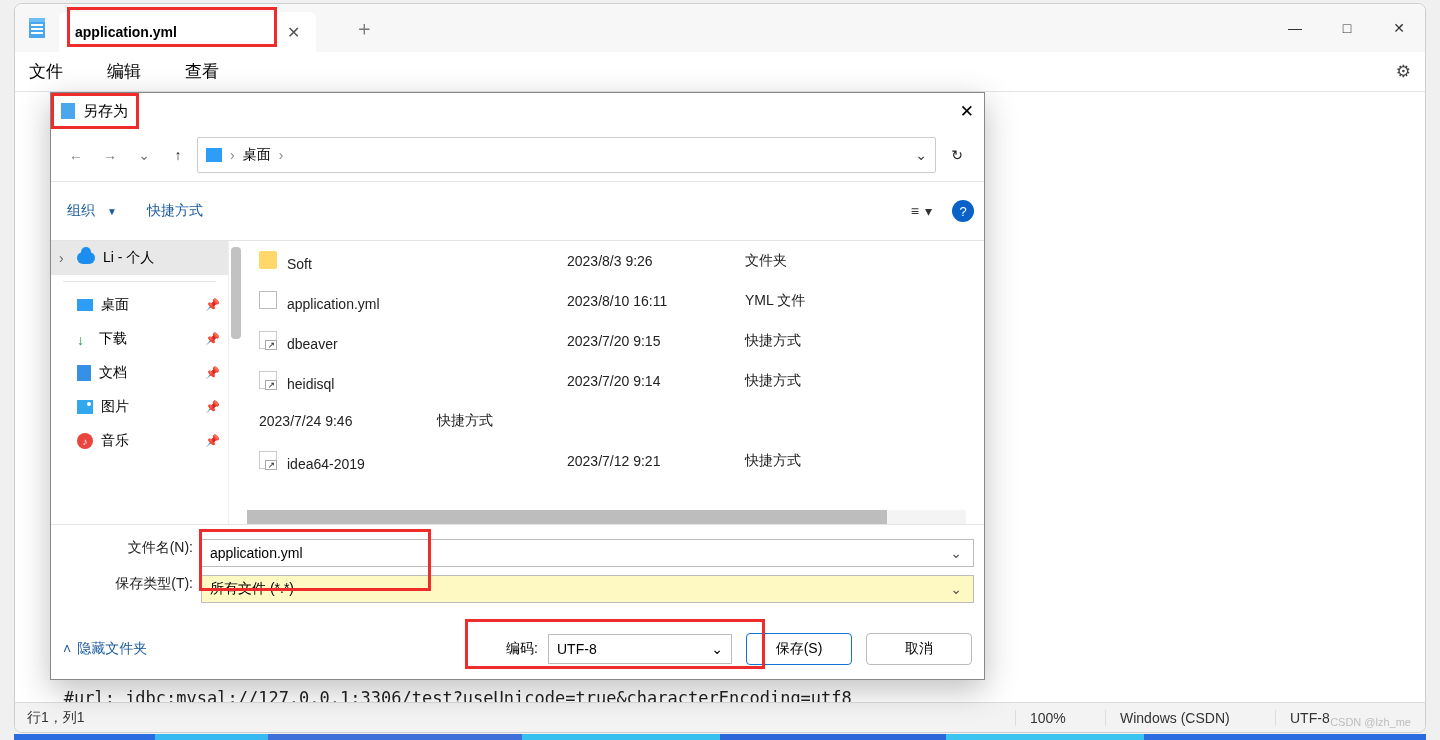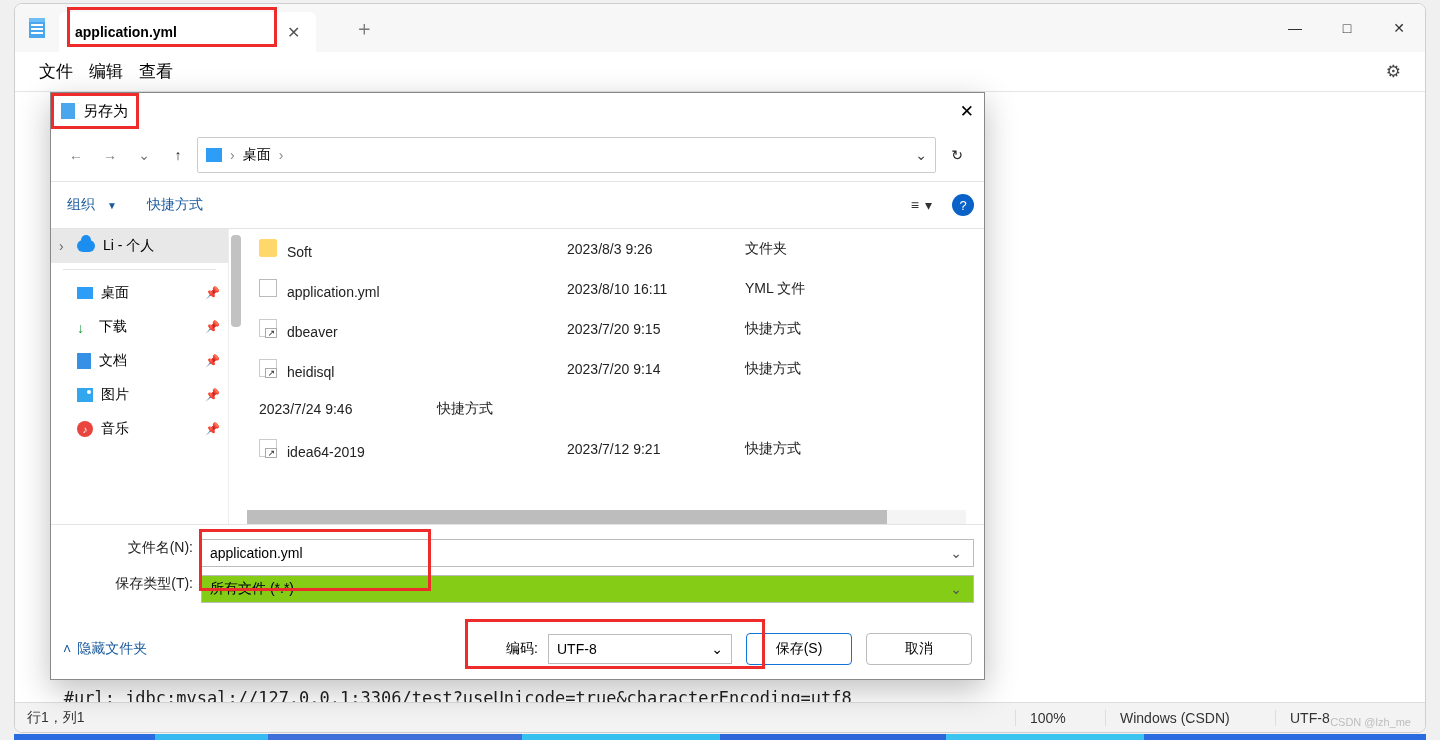--- a/index.html
+++ b/index.html
@@ -8,21 +8,21 @@
 .titlebar{height:48px;background:#f7f7f7;display:flex;align-items:center}
 .npicon{width:16px;height:20px;margin:0 14px;background:linear-gradient(#4aa7ee,#4aa7ee);border-top:4px solid #6cbef5;position:relative}
 .npicon::before{content:"";position:absolute;left:2px;top:2px;right:2px;height:2px;background:#fff;box-shadow:0 4px 0 #fff,0 8px 0 #fff}
 .tab{display:flex;align-items:center;height:40px;padding:0 16px;background:#fff;border-radius:6px 6px 0 0;margin-top:8px;gap:110px}
 .tab .t-title{font-weight:600}
 .tab .t-close{color:#555;cursor:pointer;font-size:16px}
 .redbox-tab{position:absolute;left:52px;top:3px;width:210px;height:40px;border:3px solid #ee2c2c;pointer-events:none}
 .newtab{color:#777;margin-left:38px;font-size:20px}
 .winbtns{margin-left:auto;display:flex}
 .winbtns div{width:52px;height:40px;display:flex;align-items:center;justify-content:center;color:#333;cursor:pointer}
-.menubar{height:40px;display:flex;align-items:center;padding:0 16px;border-bottom:1px solid #e5e5e5}
+.menubar{height:40px;display:flex;align-items:center;padding:0 6px;gap:28px;border-bottom:1px solid #e5e5e5}
 .menubar span{font-size:17px;padding:4px 8px;cursor:pointer}
 .gear{margin-left:auto;font-size:18px;color:#444}
 .editor{position:absolute;left:0;right:0;top:88px;bottom:30px;padding:10px 18px;font-family:Consolas,monospace;background:#fff;overflow:hidden}
 .editor-line{font-family:Consolas,monospace;font-size:17px;color:#222;white-space:pre}
 .statusbar{position:absolute;left:0;right:0;bottom:0;height:30px;background:#f3f3f3;border-top:1px solid #ddd;display:flex;align-items:center;font-size:13px;color:#333}
 .statusbar .sb-left{padding-left:12px}
 .statusbar .sb-right{margin-left:auto;display:flex}
 .statusbar .sb-cell{width:130px;border-left:1px solid #ddd;padding-left:14px}
 .watermark{position:absolute;right:14px;bottom:4px;font-size:11px;color:#bdbdbd}
 
@@ -36,21 +36,21 @@
 .sa-nav{height:52px;display:flex;align-items:center;padding:0 10px;gap:4px}
 .navbtn{width:30px;height:30px;display:flex;align-items:center;justify-content:center;color:#777;cursor:pointer}
 .navbtn.en{color:#222}
 .addrbar{flex:1;height:36px;border:1px solid #ccc;display:flex;align-items:center;padding:0 8px;gap:8px;border-radius:2px}
 .addrbar .drive{width:16px;height:14px;background:#2e9df6}
 .addrbar .sep{color:#888}
 .addrbar .expand{margin-left:auto;color:#444}
 .refresh{width:34px;height:36px;display:flex;align-items:center;justify-content:center}
 .searchbox{width:240px;height:36px;border:1px solid #ccc;display:flex;align-items:center;padding:0 10px;color:#888;border-radius:2px}
 .searchbox .mag{margin-left:auto;color:#555}
-.sa-toolbar{height:48px;border-top:1px solid #e4e4e4;border-bottom:1px solid #e4e4e4;display:flex;align-items:center;padding:0 10px;gap:6px}
+.sa-toolbar{height:60px;border-top:1px solid #e4e4e4;border-bottom:1px solid #e4e4e4;display:flex;align-items:center;padding:0 10px;gap:6px}
 .tb-item{color:#18599c;cursor:pointer;padding:4px 6px}
 .tb-drop{color:#18599c;font-size:10px;margin-right:18px}
 .viewbtn{margin-left:auto;display:flex;align-items:center;gap:6px;color:#333}
 .helpbtn{width:22px;height:22px;border-radius:50%;background:#0a62c9;color:#fff;display:flex;align-items:center;justify-content:center;font-size:13px;margin-left:14px}
 .sa-body{flex:1;display:flex;min-height:0}
 .tree{width:178px;border-right:1px solid #eee;overflow:hidden}
 .tree-row{display:flex;align-items:center;height:34px;padding:0 8px;gap:8px;cursor:pointer}
 .tree-row.sel{background:#e8e8e8}
 .tree-row .caret{color:#666;width:10px;display:inline-block}
 .tree-row .pin{margin-left:auto;color:#777;font-size:12px}
@@ -72,21 +72,21 @@
 .flrow .ic{width:18px;height:18px;margin-right:10px;display:inline-flex;align-items:center;justify-content:center}
 .ic-folder{background:#ffd76a;border-radius:2px}
 .ic-file{border:1px solid #bbb;background:#fff}
 .ic-short{width:18px;height:18px;background:#fff;border:1px solid #ccc;position:relative}
 .ic-short::after{content:"↗";position:absolute;font-size:9px;right:-1px;bottom:-2px;background:#fff;border:1px solid #aaa;line-height:8px;padding:0 1px}
 .flhscroll{position:absolute;left:18px;right:18px;bottom:0;height:14px;background:#f4f4f4}
 .flhscroll .thumb{position:absolute;left:0;top:0;height:14px;width:640px;background:#bdbdbd}
 .sa-fields{border-top:1px solid #e4e4e4;padding:14px 10px 8px;position:relative}
 .fld{display:flex;align-items:flex-start;height:32px;margin-bottom:4px}
 .fld label{width:140px;text-align:right;padding-right:8px;color:#222}
-.fld .input{flex:1;height:28px;border:1px solid #bcbcbc;display:flex;align-items:center;padding:0 8px;background:#84cc16}
+.fld .input{flex:1;height:28px;border:1px solid #bcbcbc;display:flex;align-items:center;padding:0 8px;background:#fef9c3}
 .fld .drop{width:18px;text-align:center;color:#555}
 .fld .input.sel{background:#fff}
 .redbox-fields{position:absolute;left:148px;top:4px;width:232px;height:62px;border:3px solid #ee2c2c;pointer-events:none}
 .sa-bottom{height:60px;display:flex;align-items:center;padding:0 12px;gap:14px}
 .hidefolders{color:#185a9c;cursor:pointer;display:flex;align-items:center;gap:6px}
 .enc-wrap{margin-left:auto;display:flex;align-items:center;gap:10px}
 .enc-wrap .encsel{width:184px;height:30px;border:1px solid #bcbcbc;display:flex;align-items:center;padding:0 8px}
 .dlgbtn{width:106px;height:32px;border:1px solid #bcbcbc;background:#fff;border-radius:4px;cursor:pointer;display:flex;align-items:center;justify-content:center}
 .dlgbtn.primary{border-color:#1073d6}
 .redbox-enc{position:absolute;left:414px;bottom:10px;width:300px;height:50px;border:3px solid #ee2c2c;pointer-events:none}

